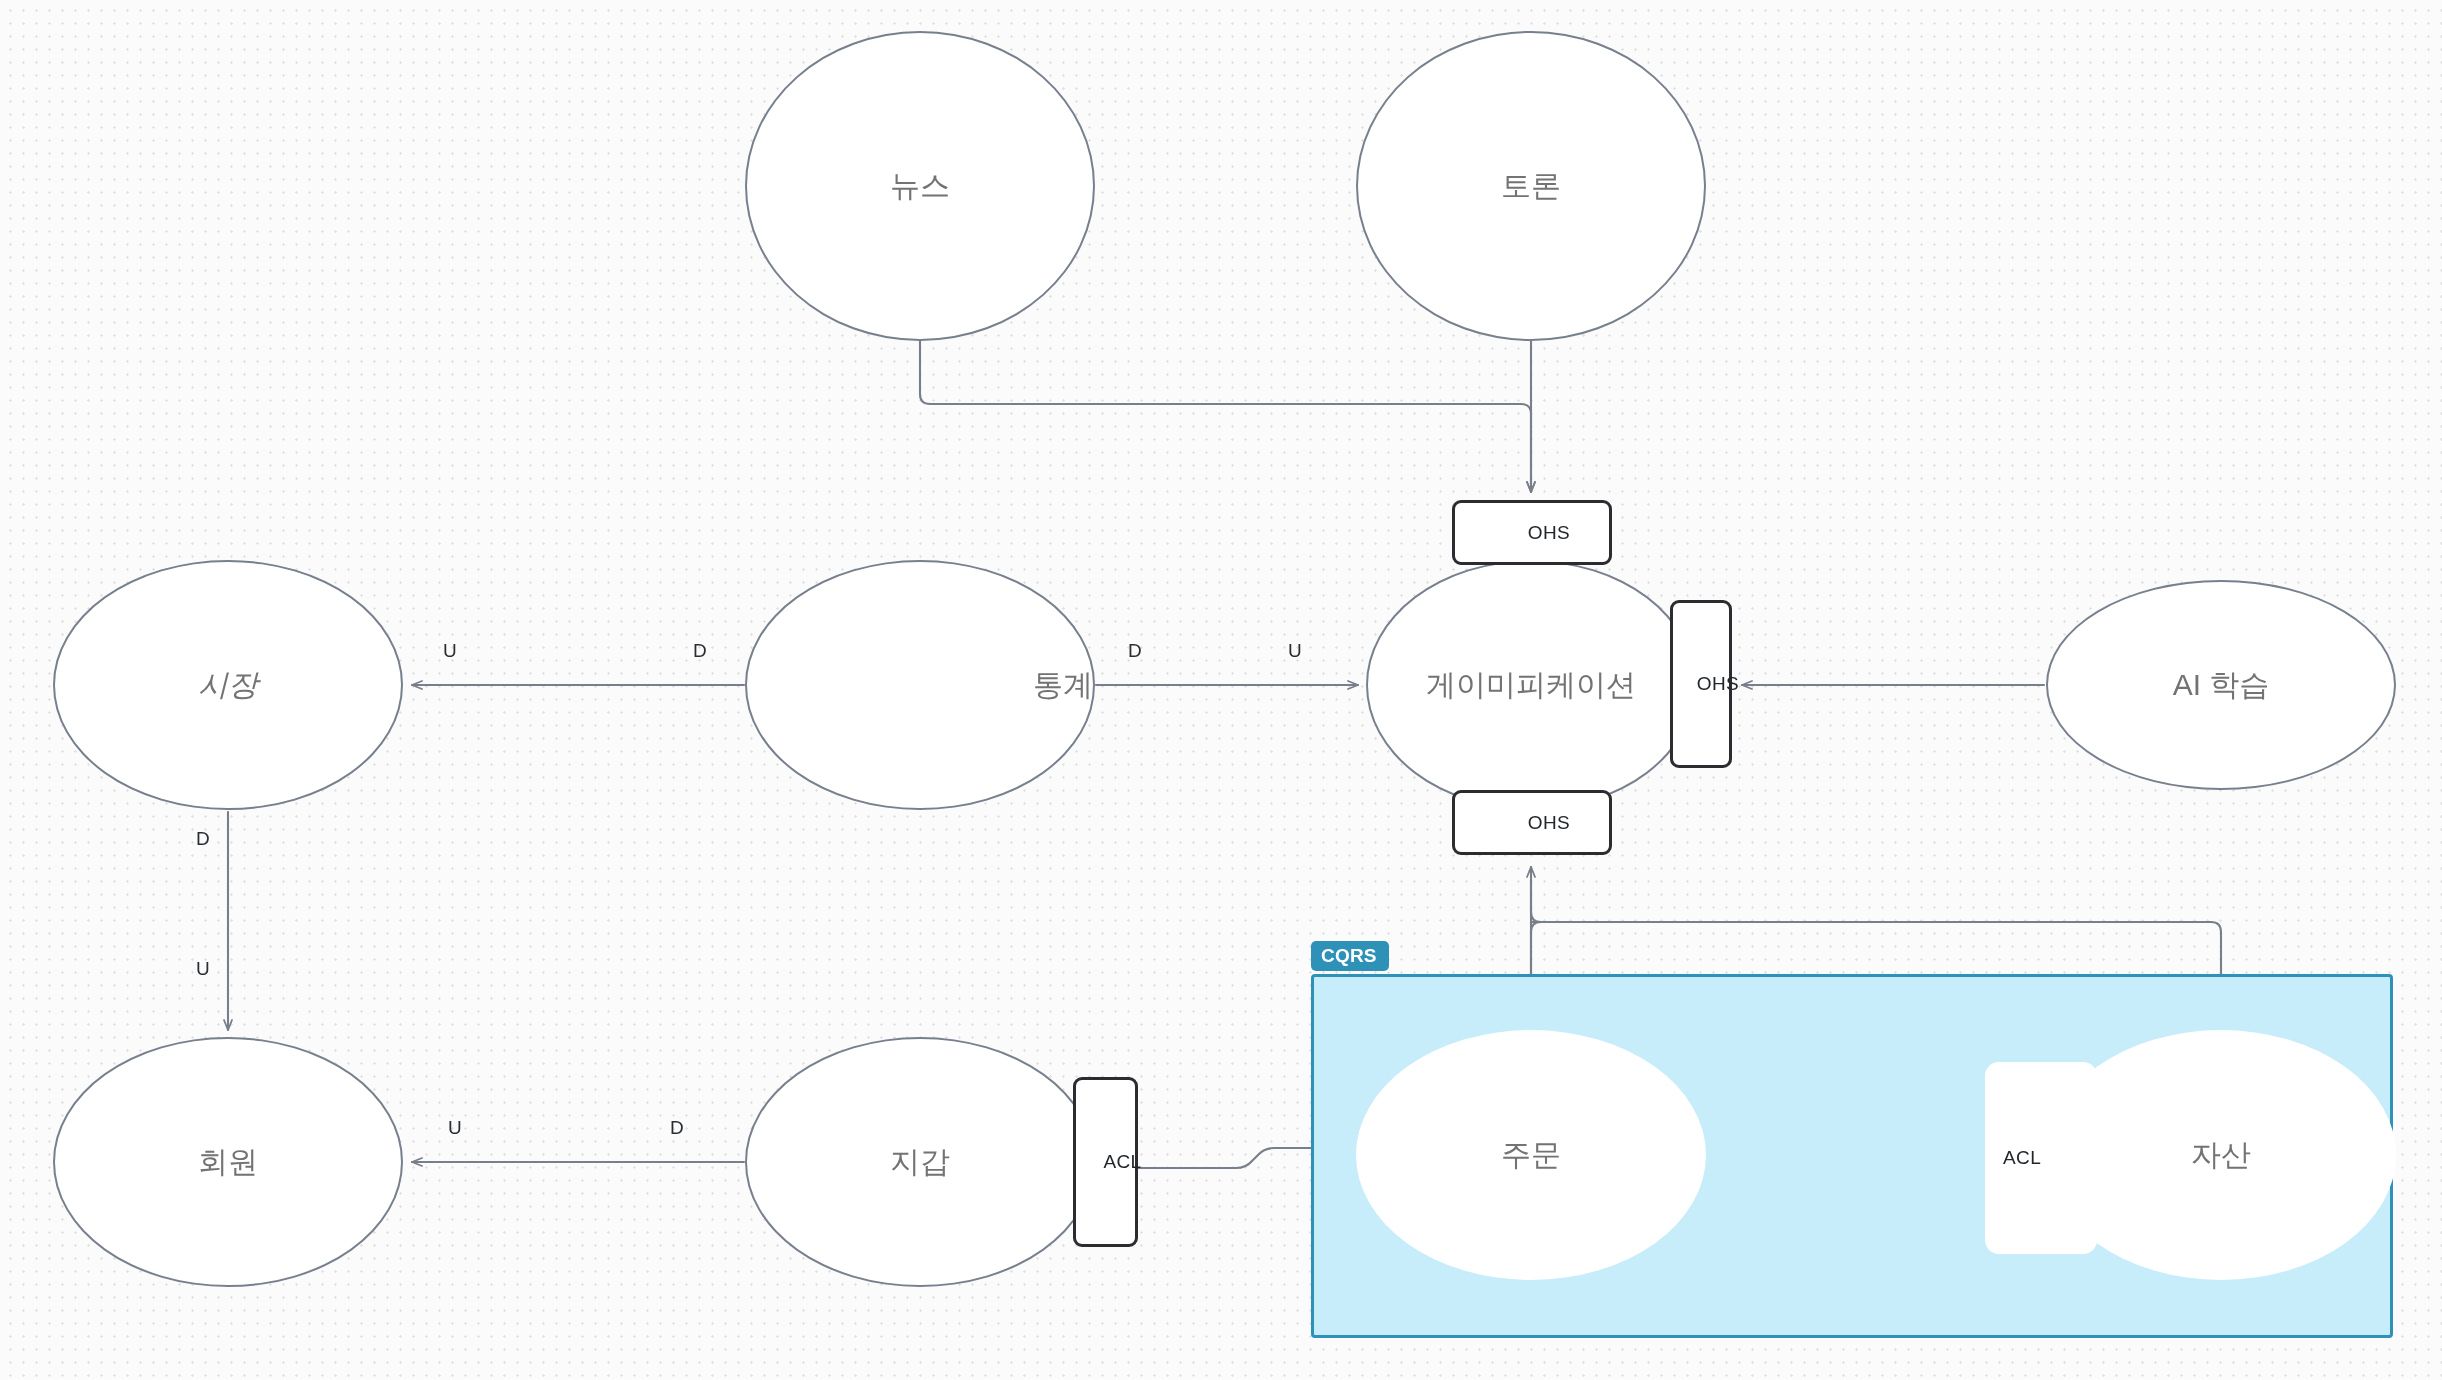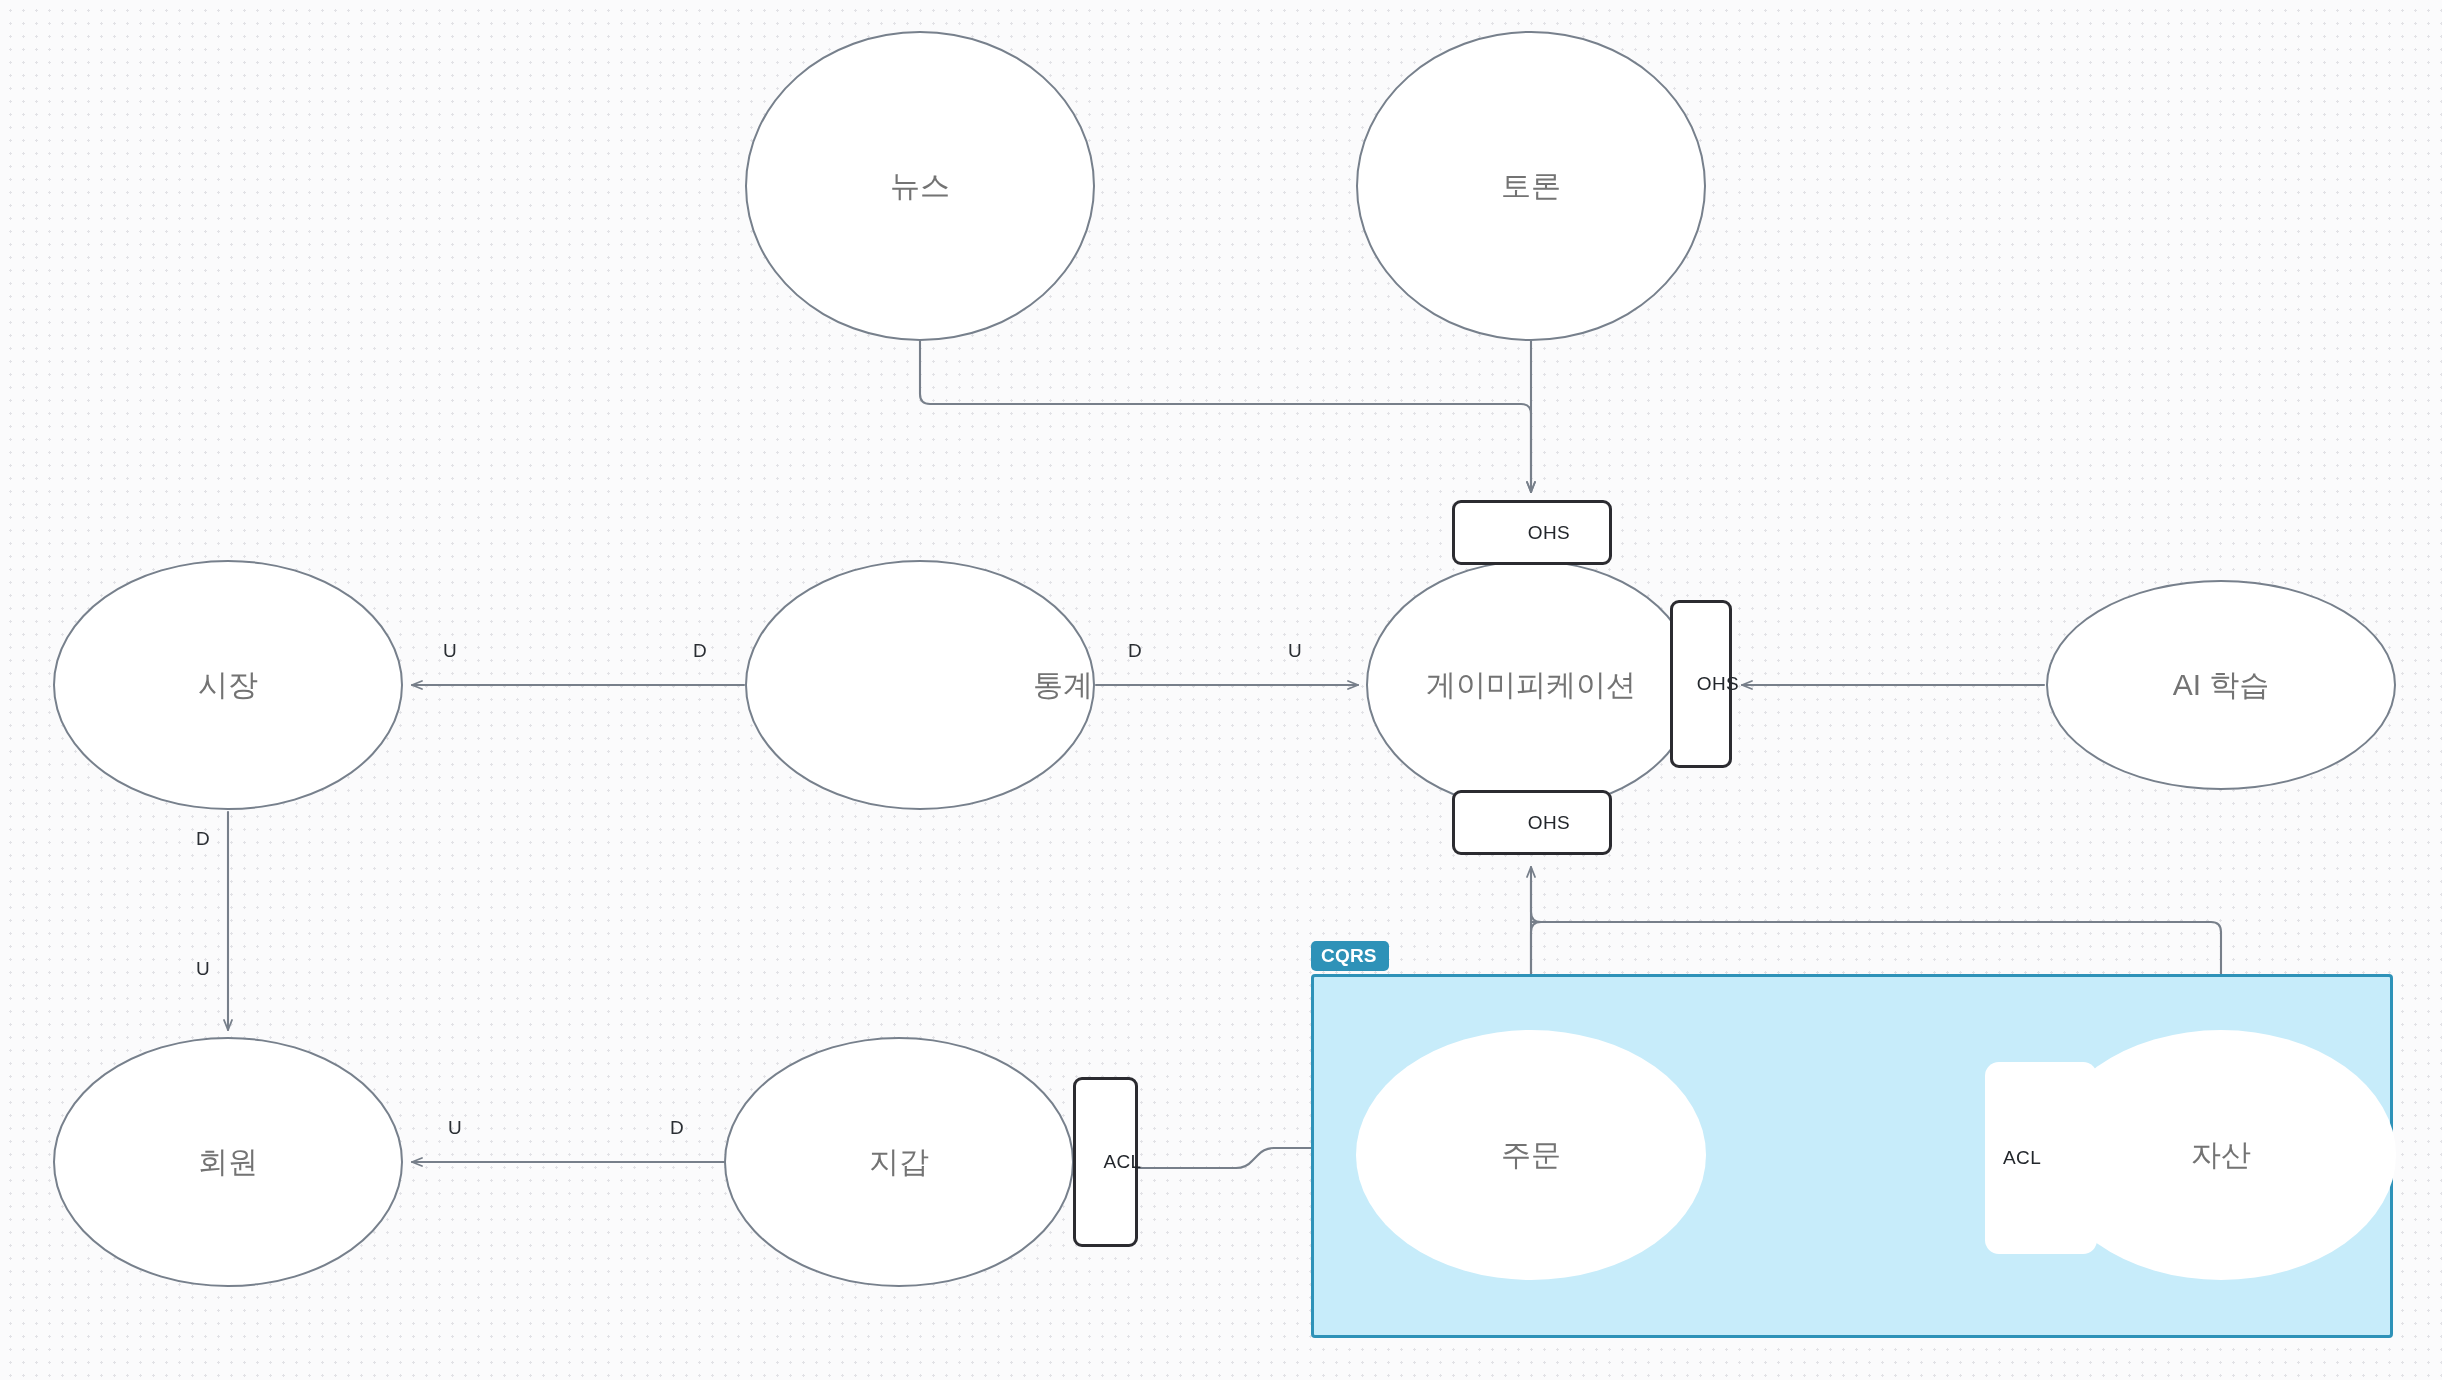--- a/index.html
+++ b/index.html
@@ -146,41 +146,41 @@
   <div class="group-label" style="left:1311px; top:941px;">CQRS</div>
 
   <div class="node" style="left:745px; top:31px; width:350px; height:310px;">
     <span class="node-label">뉴스</span>
   </div>
 
   <div class="node" style="left:1356px; top:31px; width:350px; height:310px;">
     <span class="node-label">토론</span>
   </div>
 
-  <div class="node" style="left:53px; top:560px; width:350px; height:250px;">
+  <div class="node" style="left:53px; top:560px; width:350px; height:250px;font-style:italic;">
     <span class="node-label">시장</span>
   </div>
 
   <div class="node" style="left:745px; top:560px; width:350px; height:250px;justify-content:flex-end;">
     <span class="node-label">통계</span>
   </div>
 
   <div class="node" style="left:1366px; top:560px; width:330px; height:250px;">
     <span class="node-label">게이미피케이션</span>
   </div>
 
   <div class="node" style="left:2046px; top:580px; width:350px; height:210px;">
     <span class="node-label">AI 학습</span>
   </div>
 
   <div class="node" style="left:53px; top:1037px; width:350px; height:250px;">
     <span class="node-label">회원</span>
   </div>
 
-  <div class="node" style="left:724px; top:1037px; width:350px; height:250px;">
+  <div class="node" style="left:745px; top:1037px; width:350px; height:250px;">
     <span class="node-label">지갑</span>
   </div>
 
   <div class="node plain" style="left:1356px; top:1030px; width:350px; height:250px; z-index:4;">
     <span class="node-label">주문</span>
   </div>
 
   <div class="node plain" style="left:2046px; top:1030px; width:350px; height:250px; z-index:4;">
     <span class="node-label">자산</span>
   </div>

